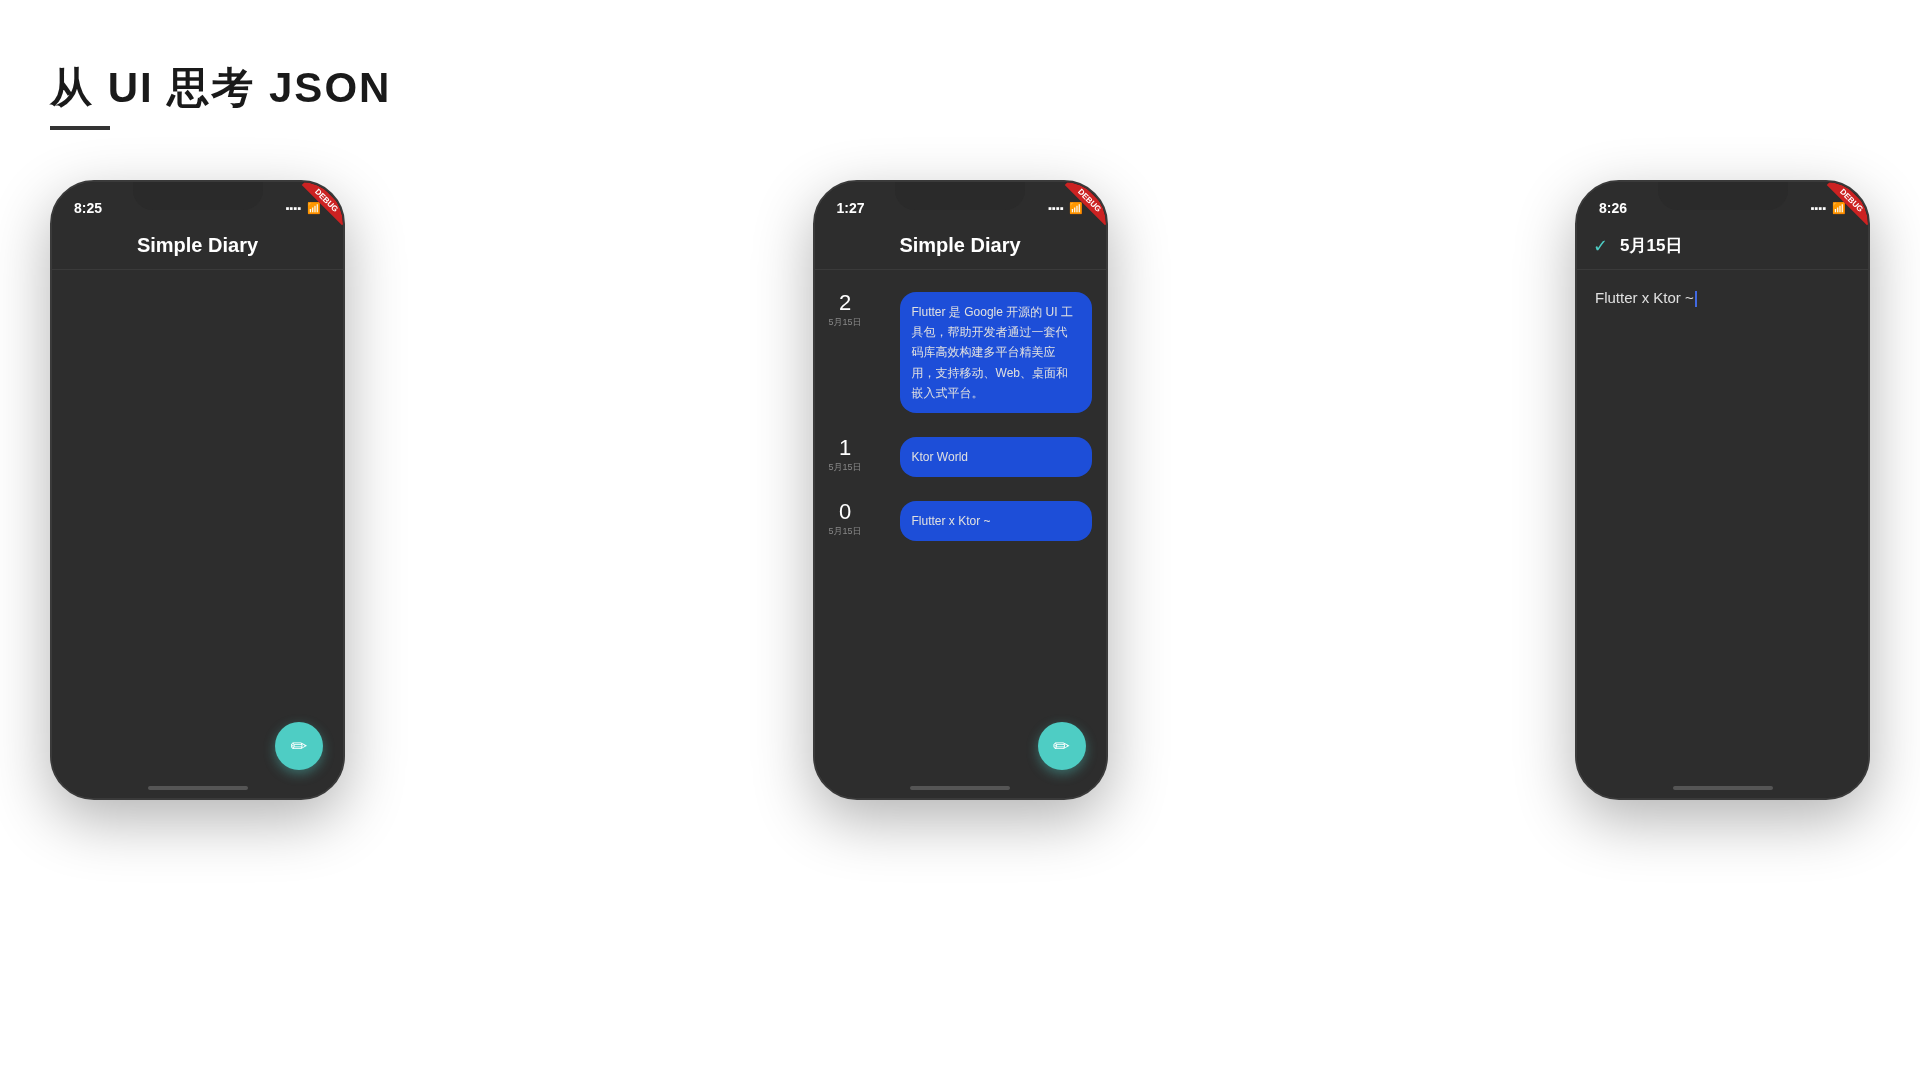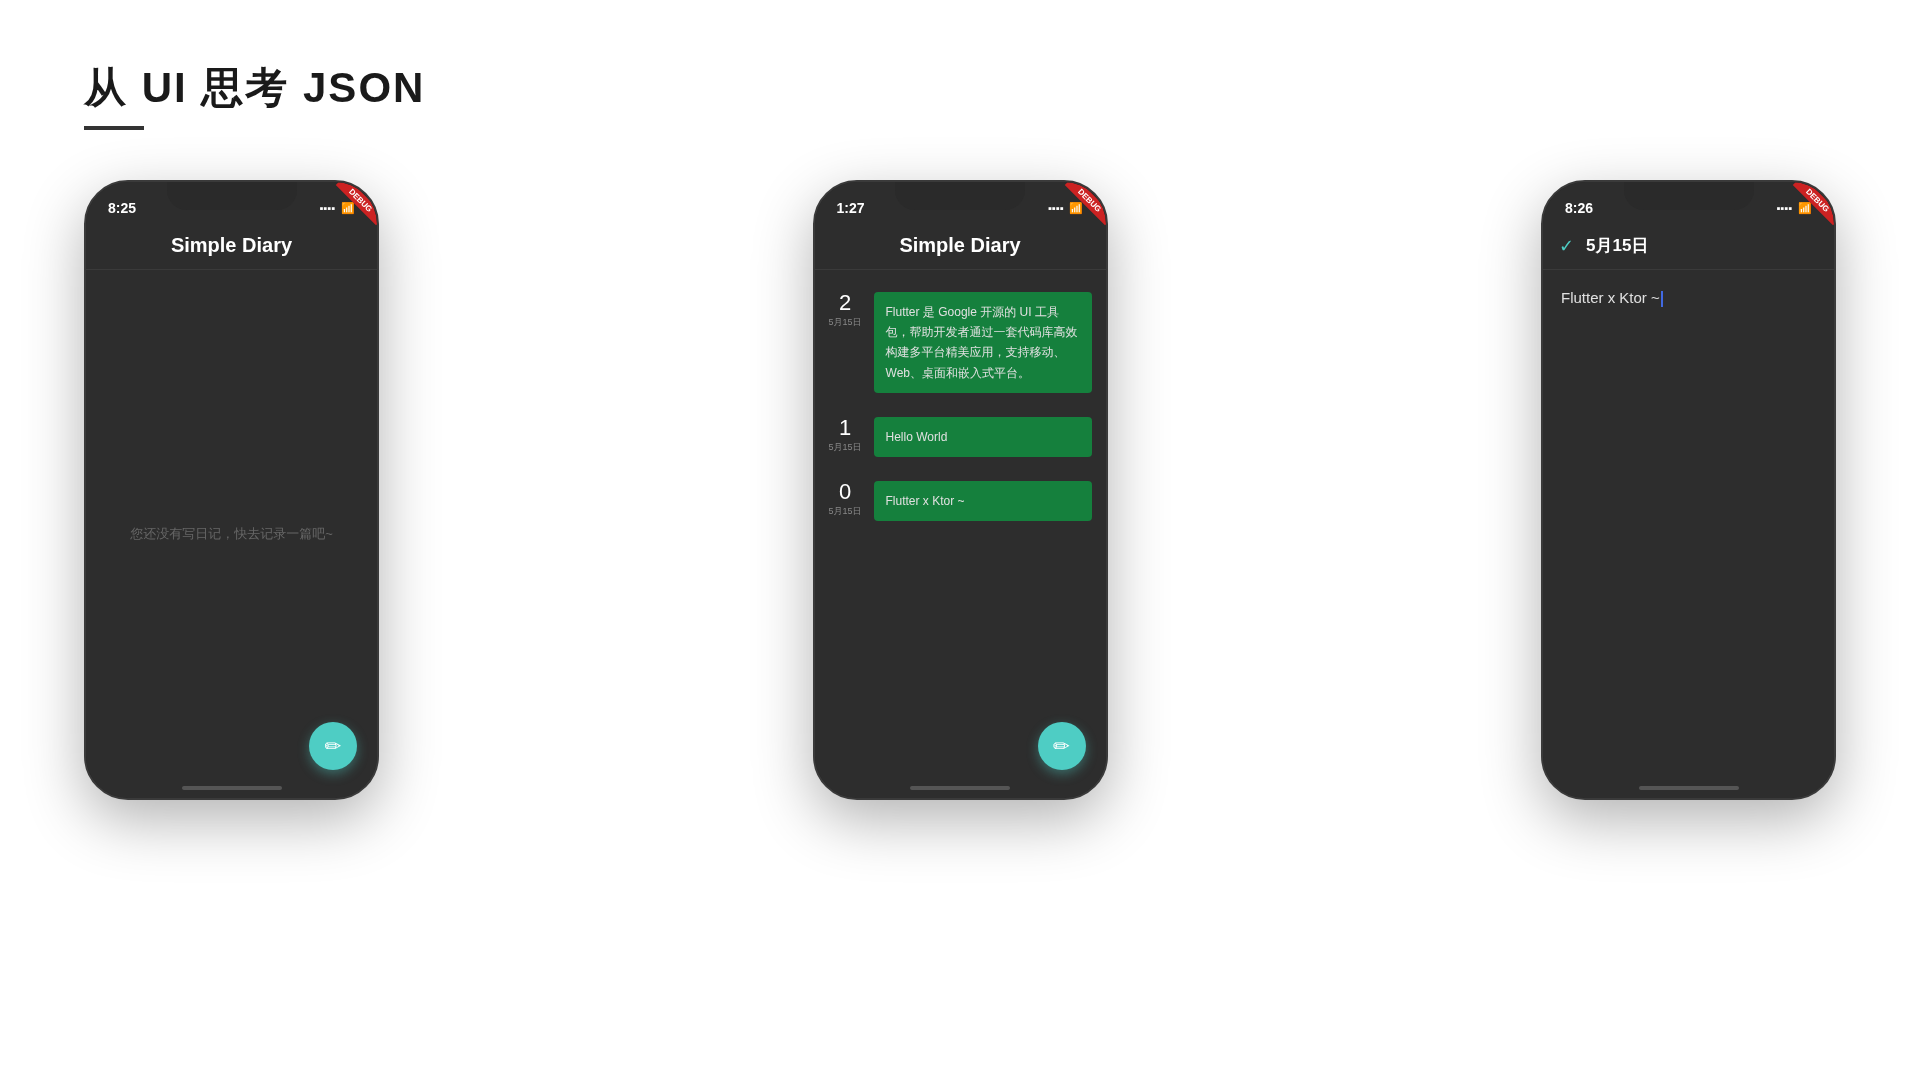--- a/index.html
+++ b/index.html
@@ -7,21 +7,21 @@
     body {
       background: #ffffff;
       font-family: -apple-system, BlinkMacSystemFont, 'PingFang SC', 'Helvetica Neue', sans-serif;
       width: 1920px;
       height: 1080px;
       overflow: hidden;
       position: relative;
     }
 
     .page-container {
-      padding: 60px 84px;
+      padding: 60px 50px;
     }
 
     .page-title {
       font-size: 42px;
       font-weight: 700;
       color: #1a1a1a;
       letter-spacing: 2px;
       margin-bottom: 10px;
     }
 
@@ -194,24 +194,25 @@
       line-height: 1;
     }
 
     .diary-item-date {
       font-size: 9px;
       color: #888;
       margin-top: 2px;
     }
 
     .diary-item-content {
-      background: #15803d;
-      border-radius: 4px;
+      background: #1d4ed8;
+      border-radius: 16px;
       padding: 10px 12px;
       flex: 1;
+      margin-left: 26px;
     }
 
     .diary-item-text {
       font-size: 12px;
       color: #e0e0e0;
       line-height: 1.6;
     }
 
     
     .fab {
@@ -328,25 +329,20 @@
         <div class="status-bar">
           <span class="status-time">8:25</span>
           <div class="status-icons">
             <span>▪▪▪▪</span>
             <span>📶</span>
           </div>
         </div>
         <div class="app-header">
           <span class="app-title">Simple Diary</span>
         </div>
-        <div class="app-content">
-          <div class="empty-state">
-            <span>您还没有写日记，快去记录一篇吧~</span>
-          </div>
-        </div>
         <div class="fab">
           <span class="fab-icon">✏</span>
         </div>
         <div class="home-indicator"></div>
       </div>
     </div>
 
     <div class="phone">
       <div class="phone-side-btn-left"></div>
       <div class="phone-side-btn-left2"></div>
@@ -375,21 +371,21 @@
                 <span class="diary-item-text">Flutter 是 Google 开源的 UI 工具包，帮助开发者通过一套代码库高效构建多平台精美应用，支持移动、Web、桌面和嵌入式平台。</span>
               </div>
             </div>
 
             <div class="diary-item">
               <div class="diary-item-number">
                 <div class="diary-item-id">1</div>
                 <div class="diary-item-date">5月15日</div>
               </div>
               <div class="diary-item-content">
-                <span class="diary-item-text">Hello World</span>
+                <span class="diary-item-text">Ktor World</span>
               </div>
             </div>
 
             <div class="diary-item">
               <div class="diary-item-number">
                 <div class="diary-item-id">0</div>
                 <div class="diary-item-date">5月15日</div>
               </div>
               <div class="diary-item-content">
                 <span class="diary-item-text">Flutter x Ktor ~</span>

